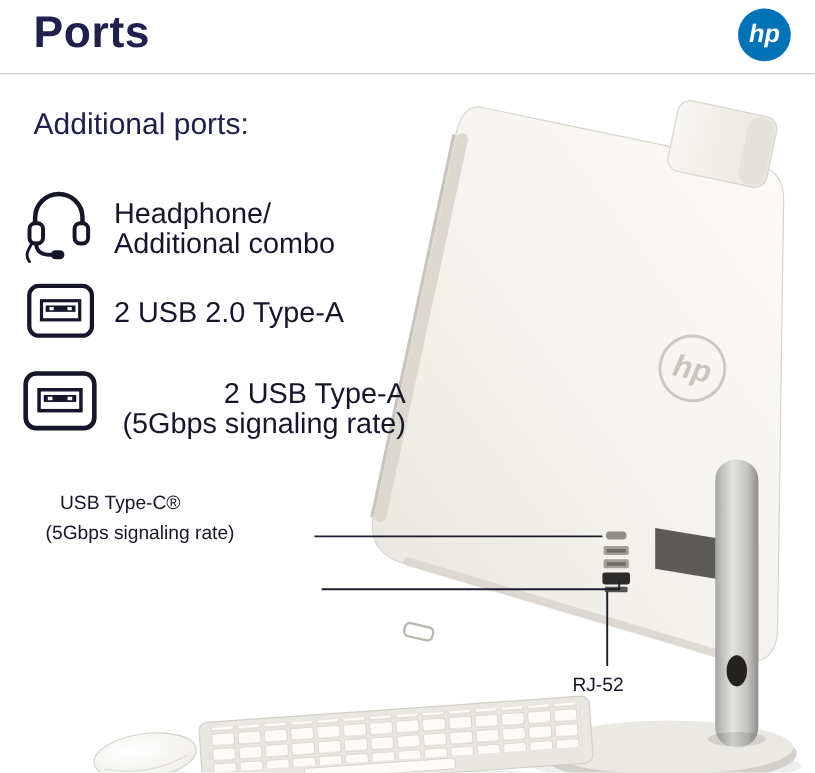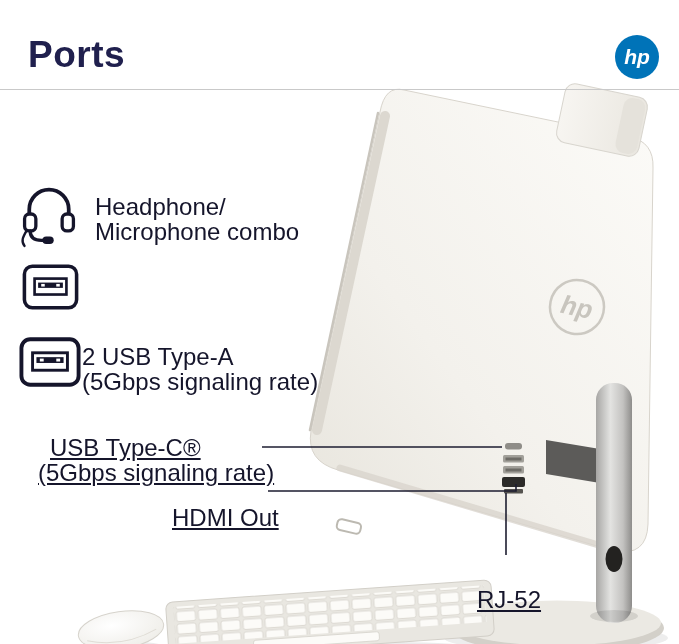--- a/index.html
+++ b/index.html
@@ -6,31 +6,31 @@
     --hp-blue:#0073b8;
     --heading:#20204e;
     --ink:#15152b;
     --line:#1d1d30;
   }
   html,body{margin:0;padding:0;background:#fff;}
   #stage{
     position:relative;width:679px;height:644px;overflow:hidden;
     background:#ffffff;font-family:"Liberation Sans",sans-serif;
   }
-  .abs{position:absolute;margin-top:28px;}
+  .abs{position:absolute;}
   #illustration{position:absolute;left:0;top:0;z-index:0;}
   .txt{z-index:2;}
   .page-title{left:28px;top:6px;font-size:37px;font-weight:600;color:var(--heading);letter-spacing:.5px;}
   .hp-logo{right:20px;top:7px;width:44px;height:44px;border-radius:50%;background:var(--hp-blue);
     display:flex;align-items:center;justify-content:center;color:#fff;font-style:italic;
     font-weight:700;font-size:21px;z-index:2;}
   .divider{left:0;top:61px;width:679px;height:1px;background:#c9c9c9;z-index:2;}
   .subtitle{left:28px;top:90px;font-size:25px;font-weight:500;color:var(--heading);}
   .port-label{font-size:24px;color:var(--ink);line-height:25px;}
-  .callout{font-size:24px;color:var(--ink);line-height:24px;text-decoration:underline;}
+  .callout{font-size:16px;color:var(--ink);line-height:24px;}
   .stroke-ink{stroke:var(--ink);}
   .fill-ink{fill:var(--ink);}
   .pointer{stroke:var(--line);stroke-width:1.6;fill:none;}
 </style>
 </head>
 <body>
 
 <div id="stage">
 
   <svg id="illustration" width="679" height="644" viewBox="0 0 679 644">
@@ -112,58 +112,61 @@
     <path class="pointer" d="M268 491 H516 V484"></path>
     <path class="pointer" d="M506 555 V493"></path>
   </svg>
 
   <div class="abs txt page-title">Ports</div>
   <div class="abs hp-logo">
     <span>hp</span>
   </div>
   <div class="abs divider"></div>
 
+  <div class="abs txt subtitle">Additional ports:</div>
 
   <div class="abs txt" style="left:18px;top:152px;">
     <svg width="62" height="68" viewBox="0 0 66 70">
       <path d="M12 38 V30 a21 21 0 0 1 42 0 v8" class="stroke-ink" stroke-width="4" fill="none" stroke-linecap="round"></path>
       <rect x="7" y="35" width="12" height="18" rx="5" fill="#fff" class="stroke-ink" stroke-width="3.5"></rect>
       <rect x="47" y="35" width="12" height="18" rx="5" fill="#fff" class="stroke-ink" stroke-width="3.5"></rect>
       <path d="M13 53 c0 7 5 10 12 10 h3" class="stroke-ink" stroke-width="3.5" fill="none" stroke-linecap="round"></path>
       <rect x="26" y="59" width="12" height="8" rx="4" class="fill-ink"></rect>
       <path d="M9 53 C5 60 3 64 7 69" class="stroke-ink" stroke-width="2.5" fill="none" stroke-linecap="round"></path>
     </svg>
   </div>
   <div class="abs txt port-label" style="left:95px;top:166px;">
     <div>Headphone/</div>
-    <div>Microphone combo</div>
+    <div>Additional combo</div>
   </div>
 
   <div class="abs txt" style="left:22px;top:236px;">
     <svg width="57" height="46" viewBox="0 0 64 52">
       <rect x="2.5" y="2.5" width="59" height="47" rx="9" fill="#fff" class="stroke-ink" stroke-width="4"></rect>
       <rect x="14" y="16.5" width="36" height="18" fill="none" class="stroke-ink" stroke-width="3"></rect>
       <rect x="18" y="21" width="28" height="6" class="fill-ink"></rect>
       <rect x="21.5" y="22.5" width="4" height="3" fill="#fff"></rect>
       <rect x="38.5" y="22.5" width="4" height="3" fill="#fff"></rect>
     </svg>
   </div>
+  <div class="abs txt port-label" style="left:95px;top:248px;">
+    <div>2 USB 2.0 Type-A</div>
+  </div>
 
   <div class="abs txt" style="left:19px;top:308px;">
     <svg width="62" height="52" viewBox="0 0 64 52">
       <rect x="2.5" y="2.5" width="59" height="47" rx="9" fill="#fff" class="stroke-ink" stroke-width="4"></rect>
       <rect x="14" y="16.5" width="36" height="18" fill="none" class="stroke-ink" stroke-width="3"></rect>
       <rect x="18" y="21" width="28" height="6" class="fill-ink"></rect>
       <rect x="21.5" y="22.5" width="4" height="3" fill="#fff"></rect>
       <rect x="38.5" y="22.5" width="4" height="3" fill="#fff"></rect>
     </svg>
   </div>
-  <div class="abs txt port-label" style="left:82px;top:316px;">
+  <div class="abs txt port-label" style="left:102px;top:316px;text-align:right;">
     <div>2 USB Type-A</div>
     <div>(5Gbps signaling rate)</div>
   </div>
 
   <div class="abs txt callout" style="left:50px;top:408px;">USB Type-C®</div>
   <div class="abs txt callout" style="left:38px;top:433px;">(5Gbps signaling rate)</div>
-  <div class="abs txt callout" style="left:172px;top:478px;">HDMI Out</div>
   <div class="abs txt callout" style="left:477px;top:560px;">RJ-52</div>
 
 </div>
 
 </body></html>

